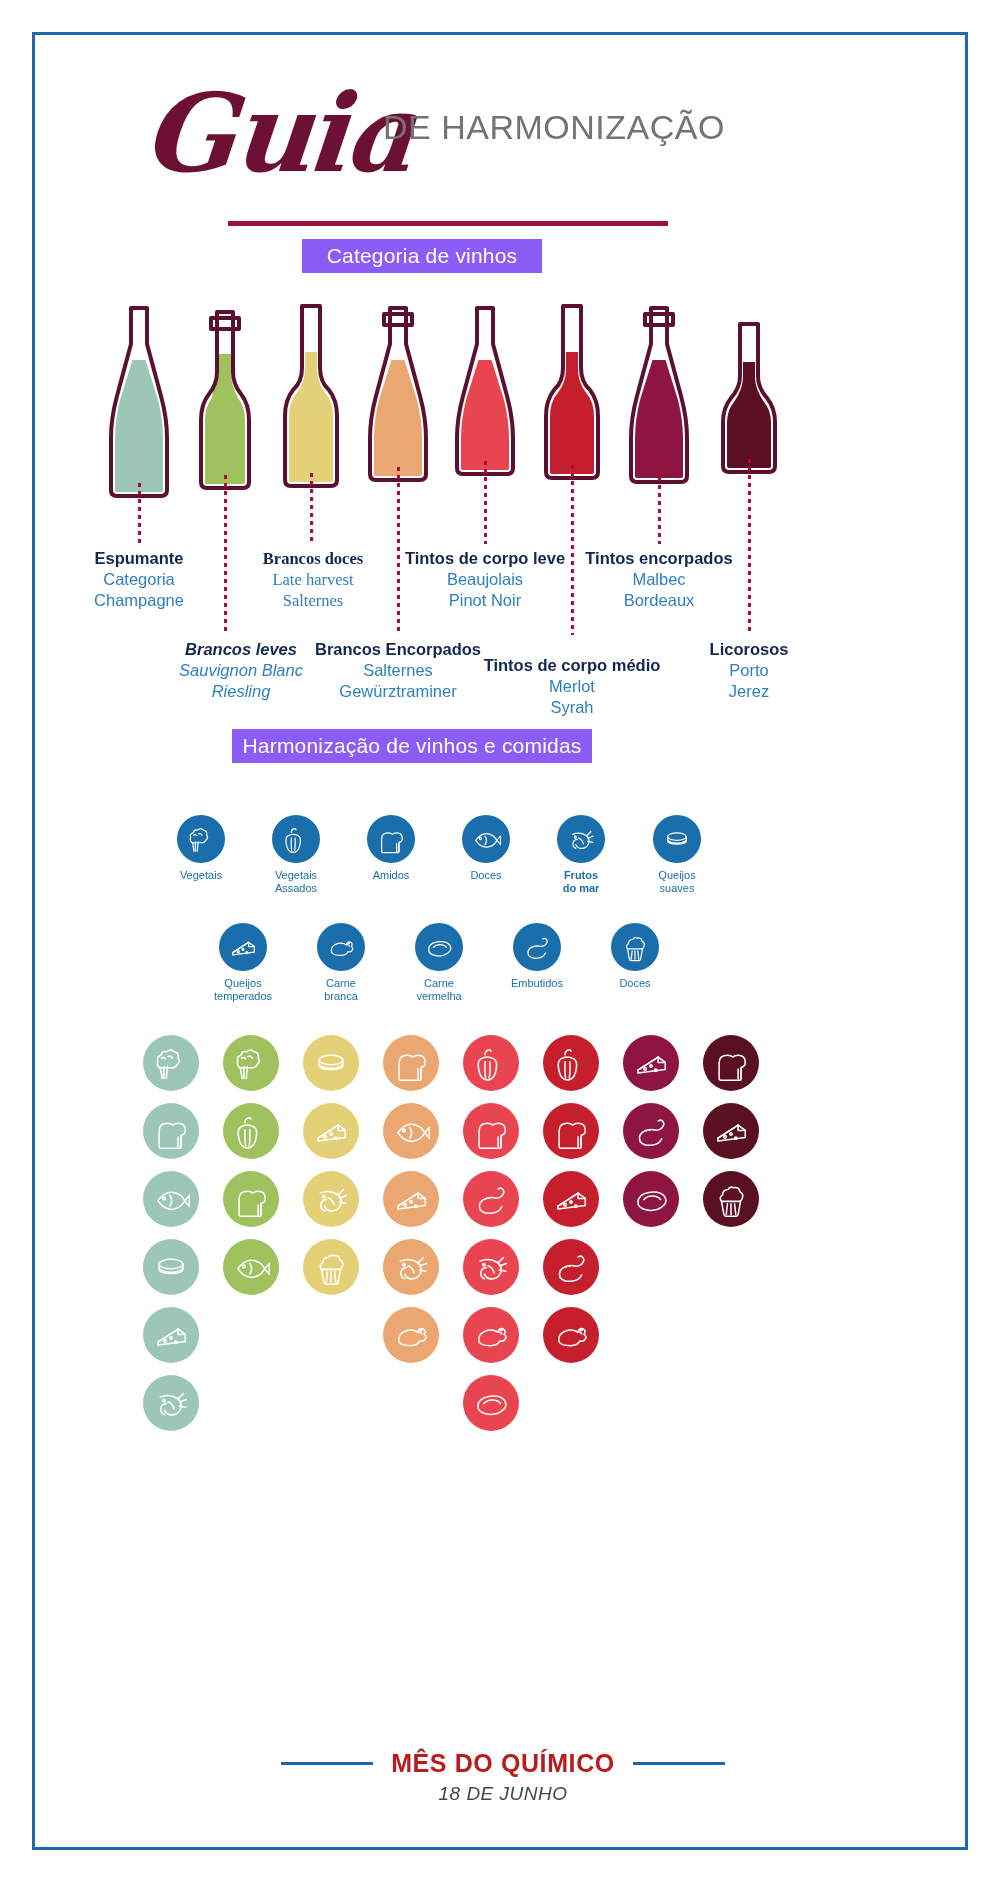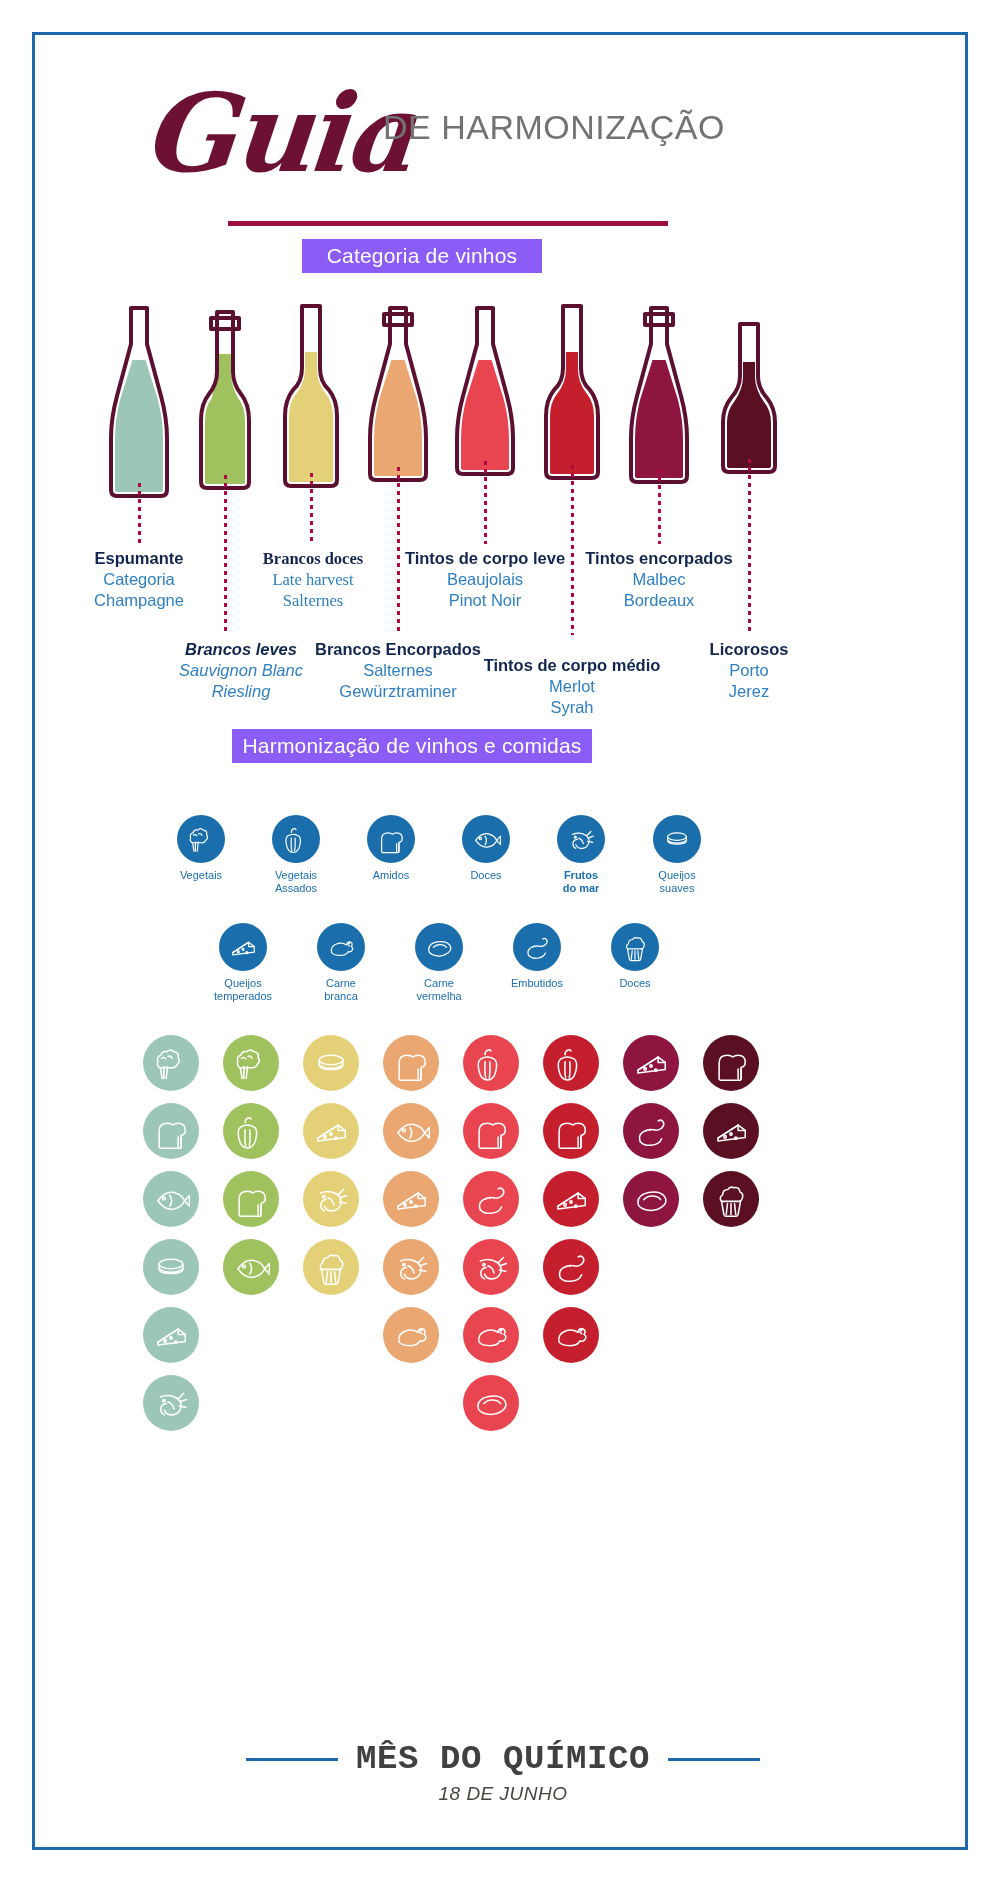--- a/index.html
+++ b/index.html
@@ -122,21 +122,21 @@
   }
   .cell svg { display:block; }
 
   
   .footer { position:absolute; left:0; bottom:42px; width:936px; text-align:center; }
   .foot-row {
     display:flex; align-items:center; justify-content:center; gap:18px;
   }
   .foot-rule { width:92px; height:3px; background:#1f68ae; }
   .foot-title {
-    font-size:34px; font-weight:bold; color:#404040; letter-spacing:0.6px;font-family:Liberation Mono, monospace;
+    font-size:25px; font-weight:bold; color:#b91c1c; letter-spacing:0.6px;
   }
   .foot-date {
     margin-top:5px; font-size:19px; font-style:italic; color:#3f4a3a;
     letter-spacing:0.5px;
   }
 </style>
 </head>
 <body>
 
 <div class="page">

